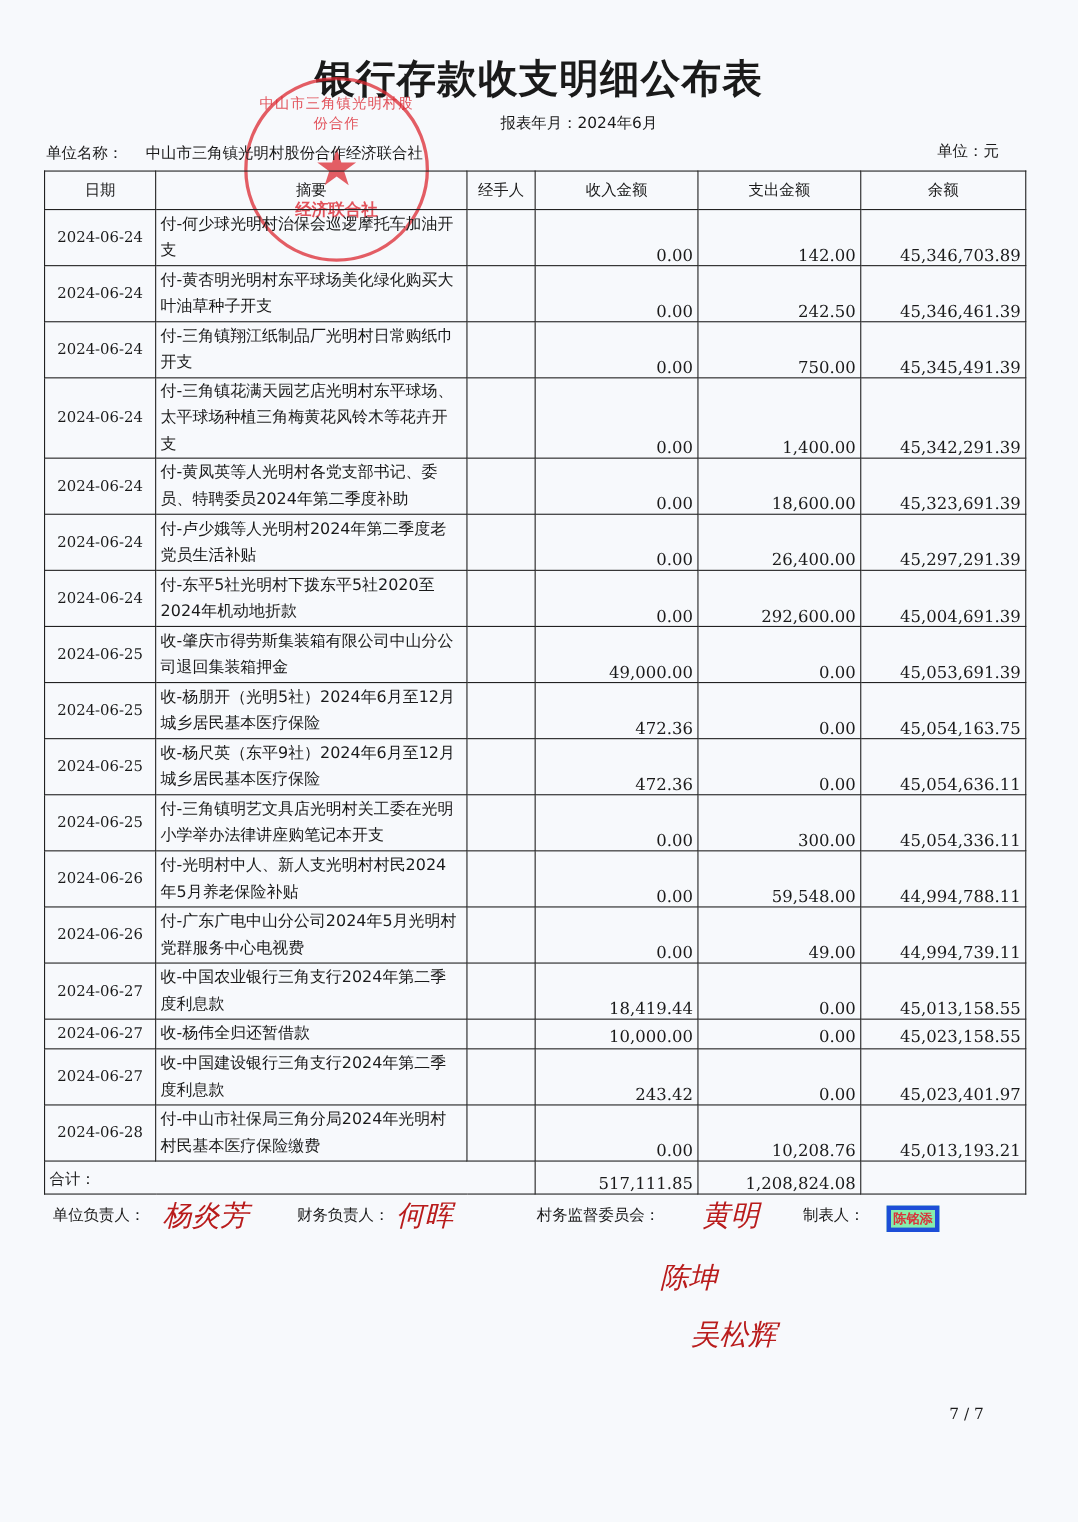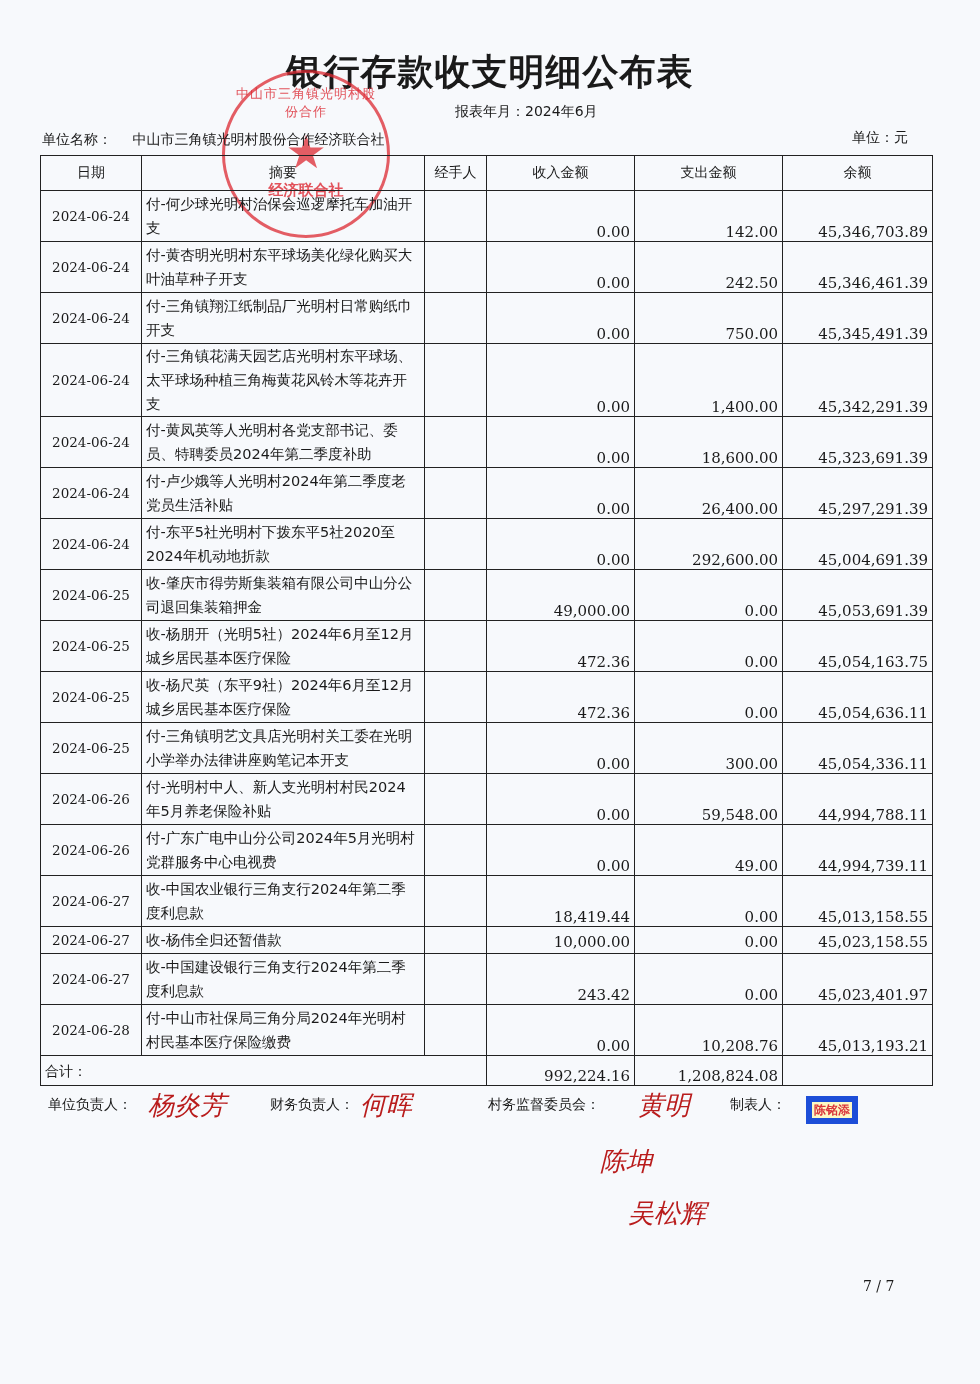--- a/index.html
+++ b/index.html
@@ -45,22 +45,22 @@
   col.c-sum { width: 283px; }
   col.c-hand { width: 62px; }
   col.c-in { width: 148px; }
   col.c-out { width: 148px; }
   col.c-bal { width: 150px; }
 
   .signatures { position: absolute; top: 1096px; left: 48px; font-family: "DejaVu Sans", sans-serif; font-size: 14px; }
   .sig-label { position: absolute; white-space: nowrap; }
   .sig-script { position: absolute; font-family: "DejaVu Serif", serif; font-style: italic; font-size: 26px; color: #b91c1c; white-space: nowrap; }
   .seal-small {
-    position: absolute; border: 6px solid #1d4ed8; color: #d9333a; font-size: 12px; font-weight: bold;
-    padding: 0 2px; line-height: 16px; white-space: nowrap; background: #fef9c3;
+    position: absolute; border: 4px solid #1d4ed8; color: #d9333a; font-size: 12px; font-weight: bold;
+    padding: 0 2px; line-height: 16px; white-space: nowrap; background: #86efac;
   }
   .page-num { position: absolute; top: 1278px; left: 843px; font-size: 14px; font-family: "DejaVu Serif", serif; margin-left: 20px; }
 
   .stamp {
     position: absolute; left: 222px; top: 70px; width: 168px; height: 168px; border-radius: 50%;
     border: 3px solid rgba(220,40,50,0.75); box-sizing: border-box; pointer-events: none;
   }
   .stamp .star { position: absolute; left: 0; right: 0; top: 52px; text-align: center; font-size: 46px; color: rgba(220,40,50,0.75); }
   .stamp .arc-text { position: absolute; left: 10px; right: 10px; top: 12px; text-align: center; font-family: "DejaVu Sans", sans-serif; font-size: 13px; color: rgba(220,40,50,0.8); letter-spacing: 1px; }
   .stamp .bottom-text { position: absolute; left: 0; right: 0; top: 108px; text-align: center; font-family: "DejaVu Sans", sans-serif; font-size: 15px; font-weight: bold; color: rgba(220,40,50,0.8); }
@@ -238,21 +238,21 @@
     <tr class="row2">
       <td class="date">2024-06-28</td>
       <td class="summary">付-中山市社保局三角分局2024年光明村村民基本医疗保险缴费</td>
       <td class="handler"></td>
       <td class="num">0.00</td>
       <td class="num">10,208.76</td>
       <td class="num">45,013,193.21</td>
     </tr>
     <tr class="total-row">
       <td class="total-label" colspan="3">合计：</td>
-      <td class="num">992,224.16</td>
+      <td class="num">517,111.85</td>
       <td class="num">1,208,824.08</td>
       <td class="num"></td>
     </tr>
   </tbody>
 </table>
 
 <div class="signatures">
   <span class="sig-label" style="left:0; top:0;">单位负责人：</span>
   <span class="sig-script" style="left:100px; top:-8px;">杨炎芳</span>
   <span class="sig-label" style="left:222px; top:0;">财务负责人：</span>

